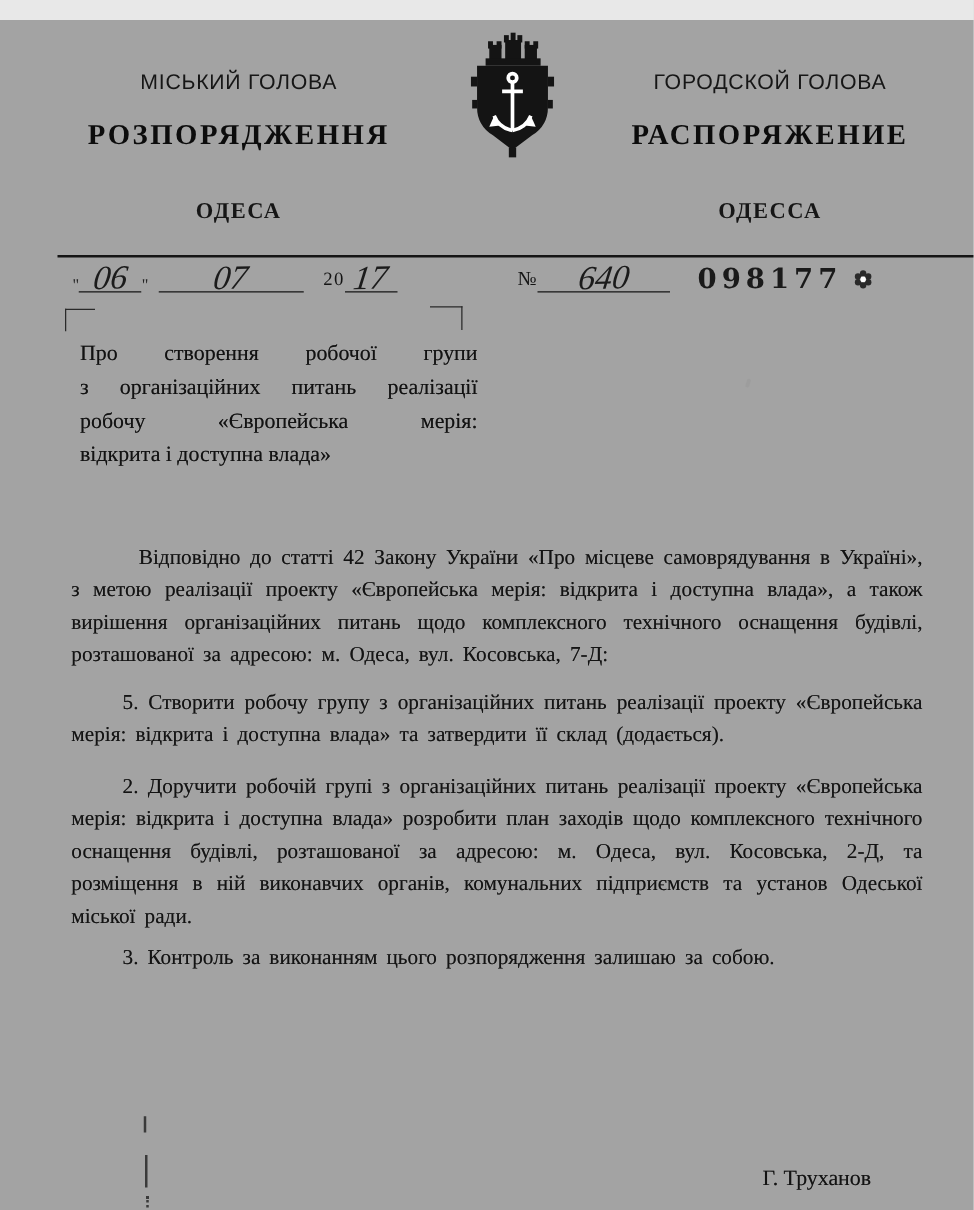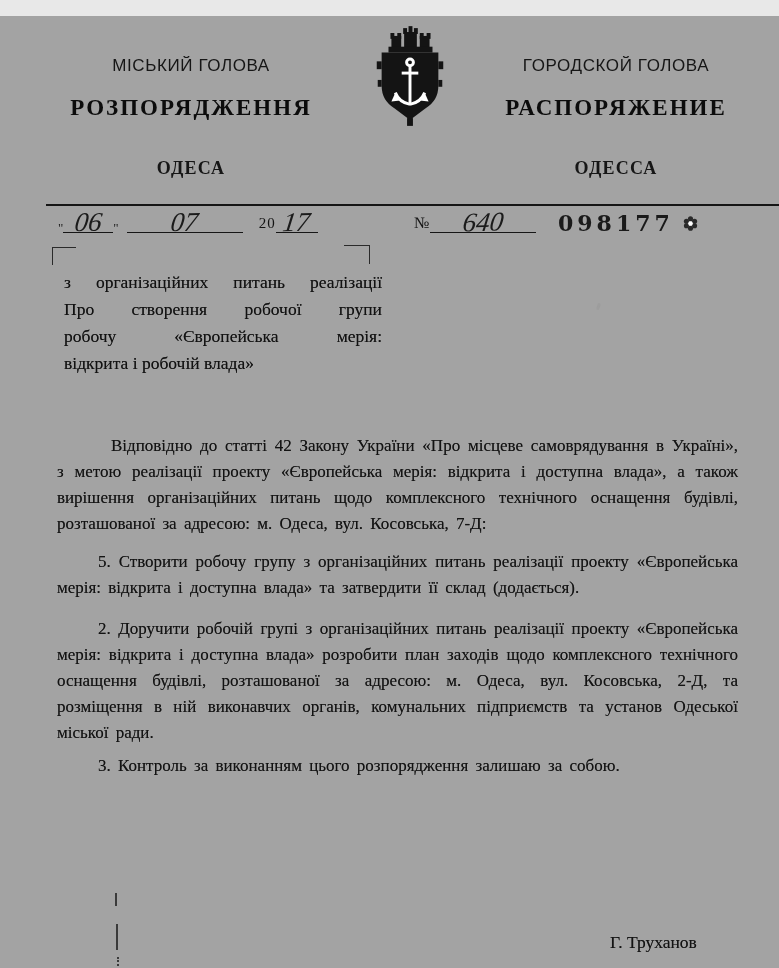--- a/index.html
+++ b/index.html
@@ -163,24 +163,24 @@
           <circle cx="5.2" cy="7.3" r="3"></circle>
       </g>
       <circle cx="10" cy="10" r="2.6" fill="#fff"></circle>
     </svg>
   </div>
 
   <div class="bracket-tl"></div>
   <div class="bracket-tr"></div>
 
   <div class="subject">
+    <div class="line">Про створення робочої групи</div>
     <div class="line">з організаційних питань реалізації</div>
-    <div class="line">Про створення робочої групи</div>
     <div class="line">робочу «Європейська мерія:</div>
-    <div class="line last">відкрита і робочій влада»</div>
+    <div class="line last">відкрита і доступна влада»</div>
   </div>
 
   <div class="speck"></div>
 
   <main class="body-text">
     <p class="p-intro">Відповідно до статті 42 Закону України «Про місцеве самоврядування в Україні», з метою реалізації проекту «Європейська мерія: відкрита і доступна влада», а також вирішення організаційних питань щодо комплексного технічного оснащення будівлі, розташованої за адресою: м. Одеса, вул. Косовська, 7-Д:</p>
     <p class="p-item1">5. Створити робочу групу з організаційних питань реалізації проекту «Європейська мерія: відкрита і доступна влада» та затвердити її склад (додається).</p>
     <p class="p-item2">2. Доручити робочій групі з організаційних питань реалізації проекту «Європейська мерія: відкрита і доступна влада» розробити план заходів щодо комплексного технічного оснащення будівлі, розташованої за адресою: м. Одеса, вул. Косовська, 2-Д, та розміщення в ній виконавчих органів, комунальних підприємств та установ Одеської міської ради.</p>
     <p class="p-item3">3. Контроль за виконанням цього розпорядження залишаю за собою.</p>
   </main>

